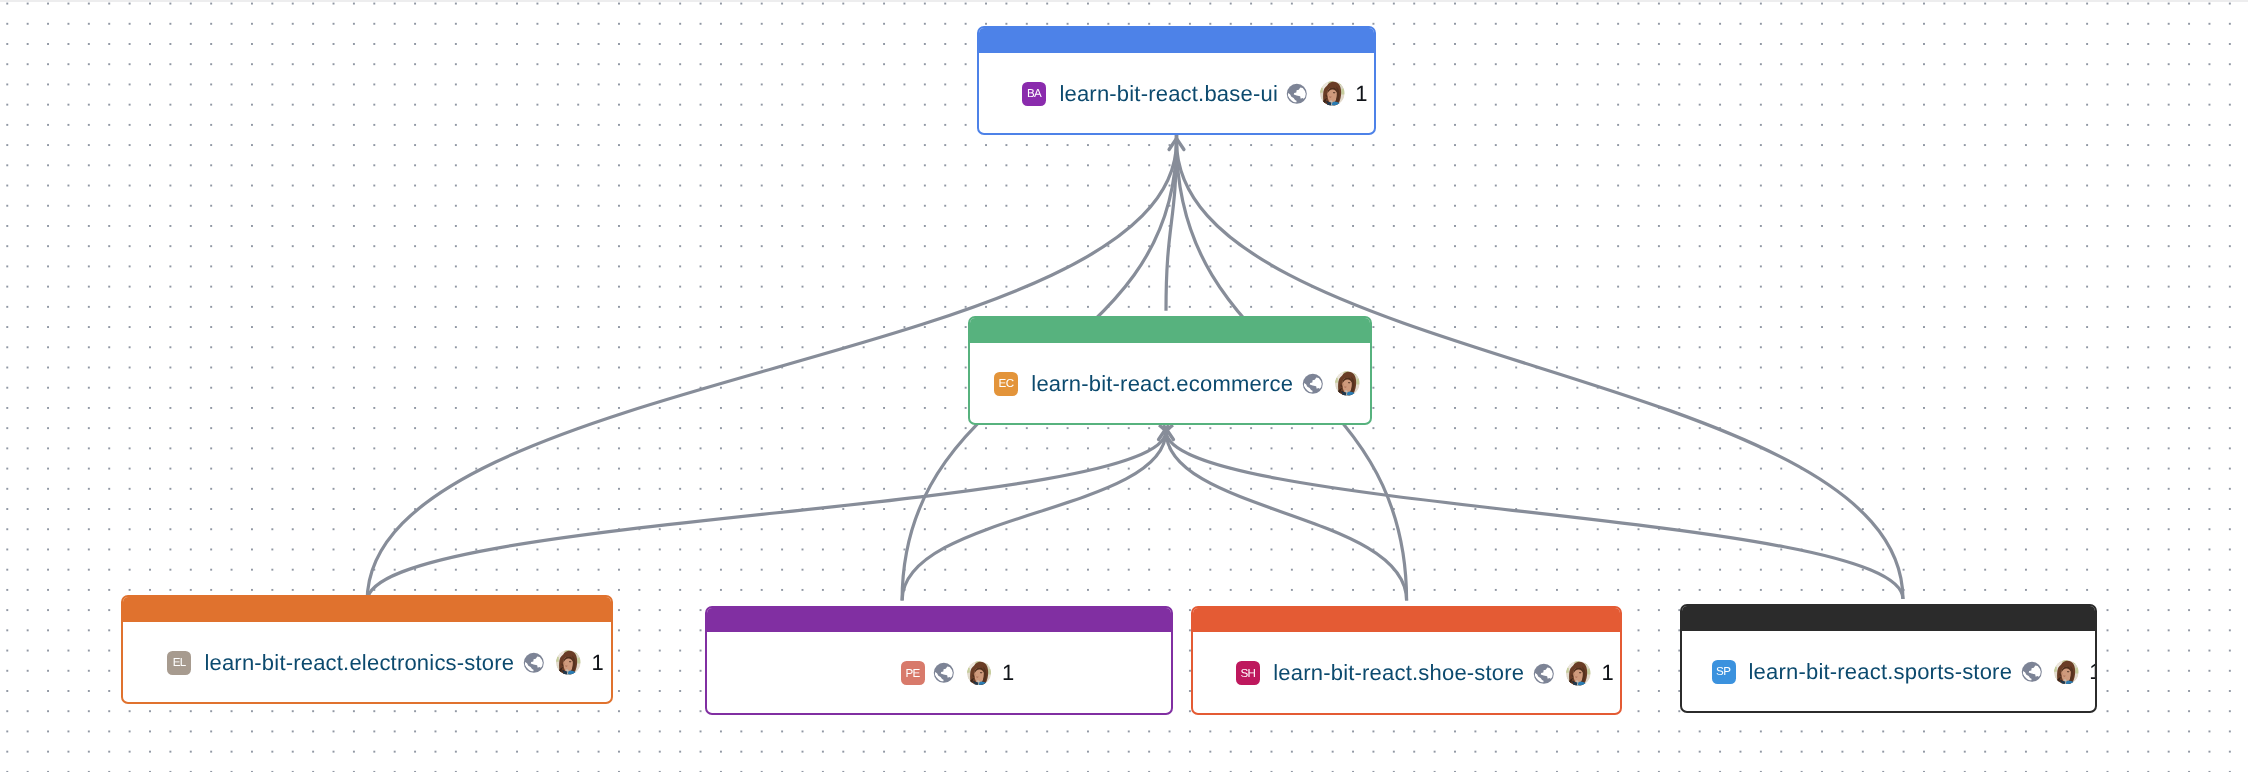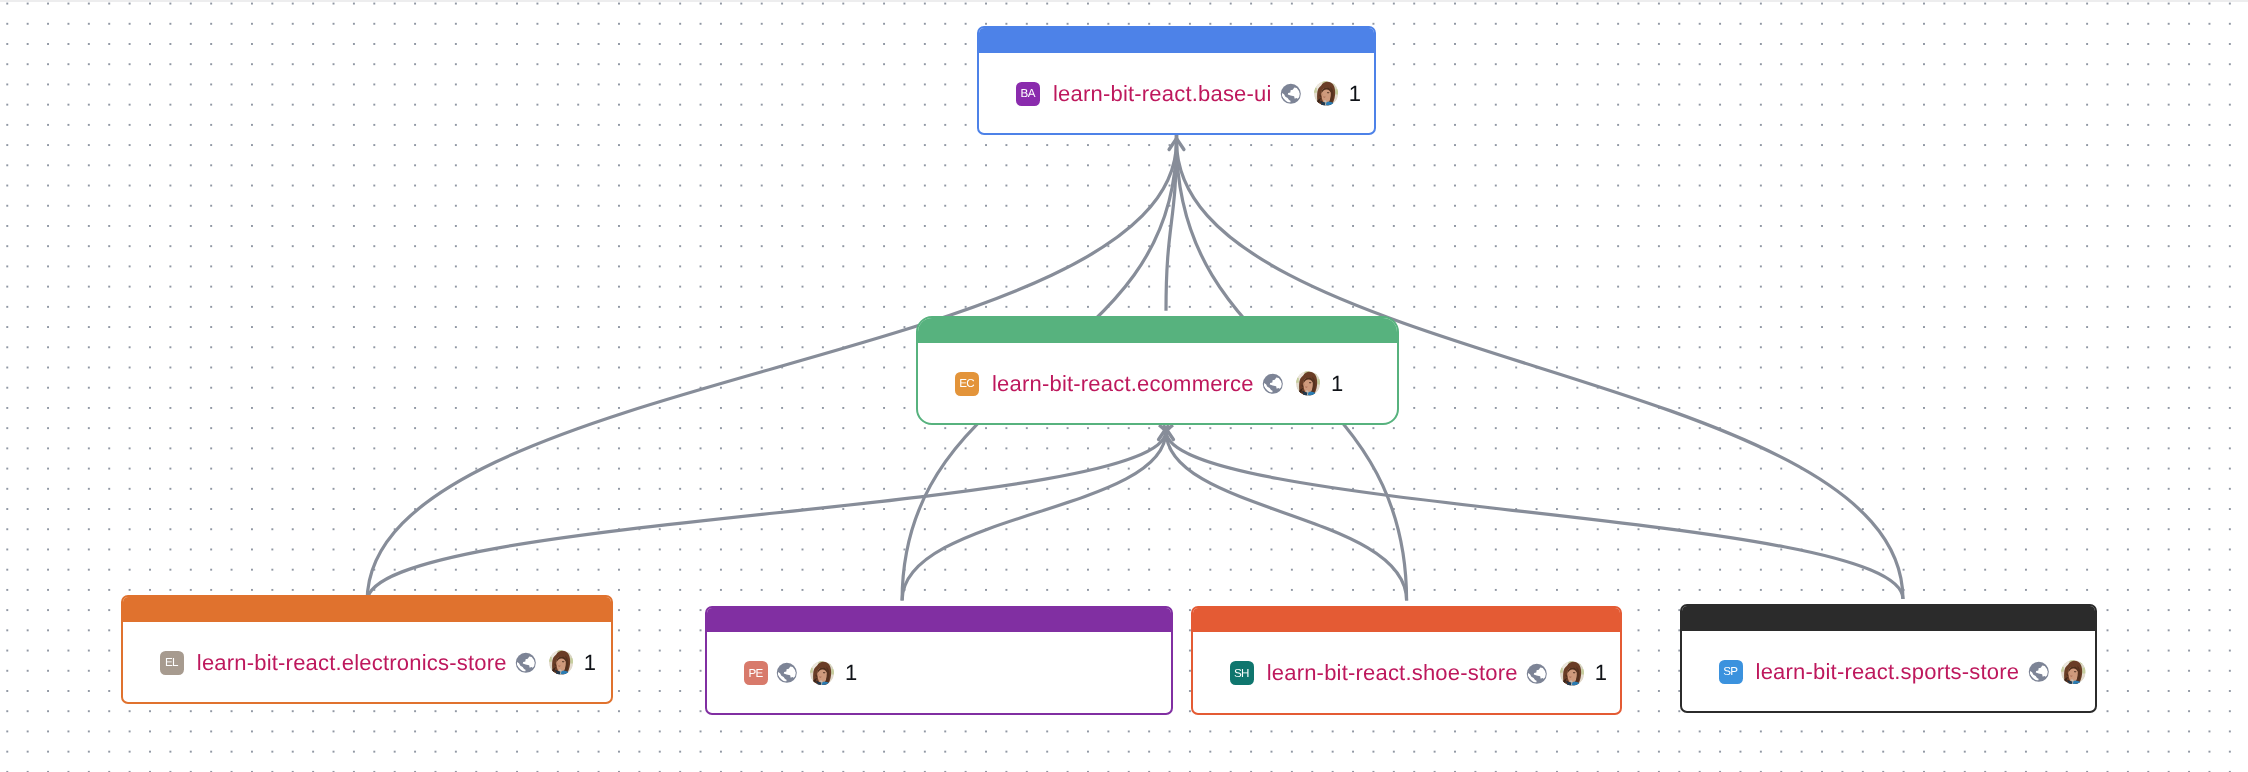--- a/index.html
+++ b/index.html
@@ -11,26 +11,26 @@
           transform:translateZ(0);}
   #dotgrid{position:absolute;inset:0;
     background-image:radial-gradient(circle at 1px 1px,#9097a3 1.05px,transparent 1.15px);
     background-size:20.4px 20.22px;background-position:6.3px 2.6px;}
   #topband{position:absolute;left:0;top:0;width:100%;height:1.6px;background:#ededee;}
   #edges{position:absolute;left:0;top:0;width:2248px;height:772px;}
   .node{position:absolute;box-sizing:border-box;border-radius:7px;background:#fff;
         border:2px solid #d5d8dd;overflow:hidden;}
   .node-head{height:24.5px;width:100%;}
   .node-body{display:flex;align-items:center;height:calc(100% - 24.5px);padding-left:37px;
-             padding-top:1.5px;box-sizing:border-box;}
+             padding-top:1.5px;box-sizing:border-box;justify-content:center;}
   .badge{width:24px;height:24px;border-radius:5.5px;display:flex;align-items:center;
          justify-content:center;color:#fff;font-size:11.6px;font-weight:400;
          letter-spacing:-.7px;flex:0 0 auto;text-indent:-.7px;
          transform:translateZ(0);}
-  .node-label{margin-left:13px;font-size:22px;color:#be185d;white-space:nowrap;
+  .node-label{margin-left:13px;font-size:22px;color:#0c4a6e;white-space:nowrap;
               letter-spacing:.2px;transform:translateZ(0);}
   .globe{margin-left:8.5px;flex:0 0 auto;display:flex;align-items:center;}
   .avatar{margin-left:12px;width:24.6px;height:24.6px;border-radius:50%;flex:0 0 auto;
           overflow:hidden;display:flex;}
   .count{margin-left:10.5px;font-size:22px;color:#101318;letter-spacing:.2px;
          transform:translateZ(0);}
 </style>
 </head>
 <body>
 
@@ -95,21 +95,21 @@
                 <path d="M25.5 36.5c7 1 12.8 3.6 15.5 7.5H17.5c1-3.6 3.8-6.4 8-7.5z" fill="#2a7cb3"></path>
                 <path d="M18.8 33.8l3.4 2-1 8.2H17.6z" fill="#c3c0b7"></path>
                 <path d="M13.4 38.4c2.2-1 4.8-1 7 .2l-.8 5.4h-7.2z" fill="#22384d"></path>
                 <path d="M11 36.6c1.3-.6 2.6-.5 3.7.3l-.6 2.2-3.4-.6z" fill="#1b2937"></path>
               </g>
             </svg>
           </div>
           <div class="count">1</div>
         </div>
       </div>
-      <div class="node" style="left: 916px; top: 316px; width: 483px; height: 109px; border-color: rgb(87, 178, 126); border-radius: 16px;">
+      <div class="node" style="left: 968px; top: 316px; width: 404px; height: 109px; border-color: rgb(87, 178, 126);">
         <div class="node-head" style="background:#57b27e"></div>
         <div class="node-body">
           <div class="badge" style="background:#e3943a">EC</div>
           <div class="node-label">learn-bit-react.ecommerce</div>
           <div class="globe">
             <svg width="21.6" height="21.6" viewBox="0 0 22 22">
               <defs>
                 <clipPath id="gclip">
                   <circle cx="11" cy="11" r="9.35"></circle>
                 </clipPath>
@@ -250,21 +250,21 @@
                 <path d="M11 36.6c1.3-.6 2.6-.5 3.7.3l-.6 2.2-3.4-.6z" fill="#1b2937"></path>
               </g>
             </svg>
           </div>
           <div class="count">1</div>
         </div>
       </div>
       <div class="node" style="left: 1190.7px; top: 605.8px; width: 431.8px; height: 109px; border-color: rgb(228, 91, 52);">
         <div class="node-head" style="background:#e45b34"></div>
         <div class="node-body">
-          <div class="badge" style="background:#0f766e">SH</div>
+          <div class="badge" style="background:#be185d">SH</div>
           <div class="node-label">learn-bit-react.shoe-store</div>
           <div class="globe">
             <svg width="21.6" height="21.6" viewBox="0 0 22 22">
               <defs>
                 <clipPath id="gclip">
                   <circle cx="11" cy="11" r="9.35"></circle>
                 </clipPath>
               </defs>
               <circle cx="11" cy="11" r="10.2" fill="#7d8496"></circle>
               <g clip-path="url(#gclip)">

